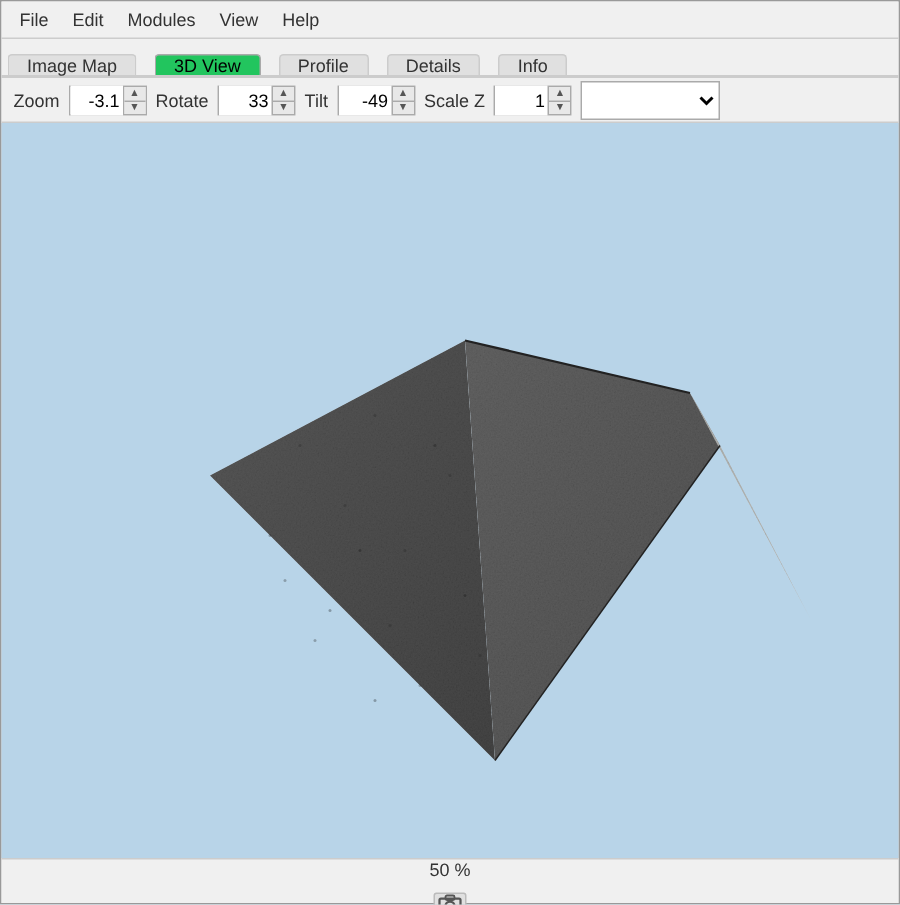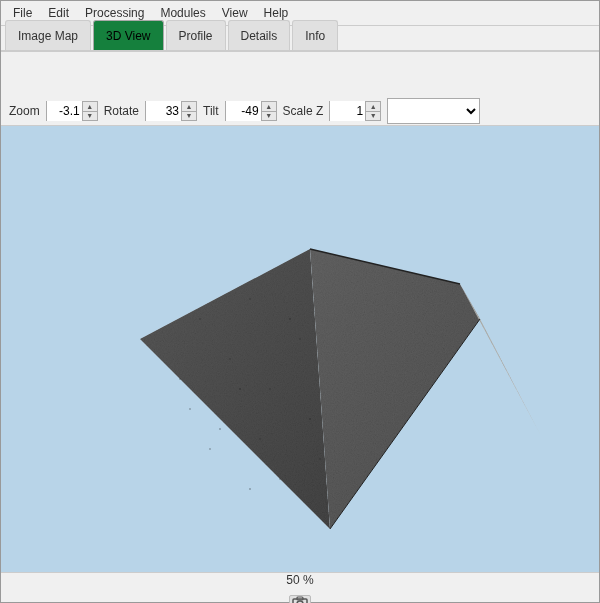--- a/index.html
+++ b/index.html
@@ -93,41 +93,40 @@
       border-bottom: 2px solid #ccc;
     }
     .tab {
       padding: 4px 12px;
       cursor: pointer;
       font-size: 12px;
       color: #333;
       border: 1px solid #ccc;
       border-bottom: none;
       background: #e0e0e0;
-      margin-right: 2px;
+      margin-right: 12px;
       border-radius: 3px 3px 0 0;
-      height: 30px;
+      height: 14px;
       display: flex;
       align-items: center;
     }
     .tab.active {
-      background: #15803d;
+      background: #22c55e;
       border-color: #aaa;
       color: #000;
       font-weight: normal;
     }
     .controls-bar {
       height: 30px;
       background: #f0f0f0;
       display: flex;
       align-items: center;
       padding: 0 8px;
       gap: 6px;
       border-bottom: 1px solid #ccc;
-      margin-top: 44px;
     }
     .ctrl-label {
       font-size: 12px;
       color: #333;
     }
     .ctrl-input {
       display: flex;
       align-items: center;
       border: 1px solid #aaa;
       background: white;
@@ -211,21 +210,20 @@
   </style>
 </head>
 <body>
 
 <div class="window">
 
 
   <div class="menu-bar">
     <div class="menu-item">File</div>
     <div class="menu-item">Edit</div>
-    <div class="menu-item">Processing</div>
     <div class="menu-item">Modules</div>
     <div class="menu-item">View</div>
     <div class="menu-item">Help</div>
   </div>
 
   <div class="tabs-bar">
     <div class="tab">Image Map</div>
     <div class="tab active">3D View</div>
     <div class="tab">Profile</div>
     <div class="tab">Details</div>

